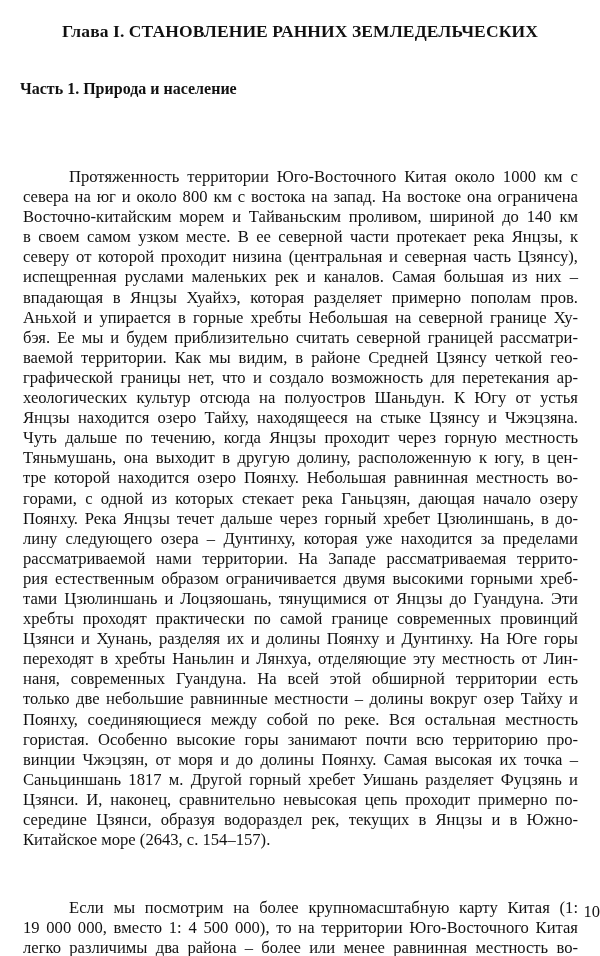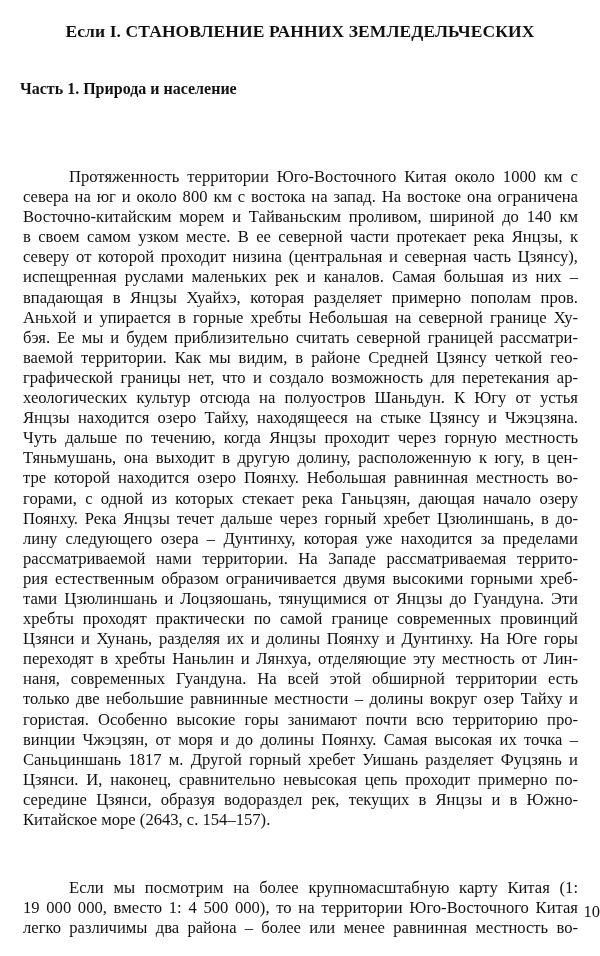--- a/index.html
+++ b/index.html
@@ -12,21 +12,21 @@
   .line { display: block; white-space: nowrap; text-align: justify; text-align-last: justify; height: 20.1px; }
   .line.last { text-align-last: left; }
   .line.indent { padding-left: 46px; margin-top: 48px; }
   .page-number { position: absolute; top: 902px; left: 0; width: 600px; text-align: right; font-size: 16.5px; }
 </style>
 </head>
 <body>
 
 <div class="page">
   <div class="chapter-title">
-    <span>Если I.  СТАНОВЛЕНИЕ  РАННИХ  ЗЕМЛЕДЕЛЬЧЕСКИХ</span>
+    <span>Глава I.  СТАНОВЛЕНИЕ  РАННИХ  ЗЕМЛЕДЕЛЬЧЕСКИХ</span>
   </div>
 
   <div class="section-title">Часть 1. Природа и население</div>
 
   <div class="body" id="body">
       <div>
         <span class="line indent">Протяженность территории Юго-Восточного Китая около 1000 км с</span>
         <span class="line">севера на юг и около 800 км с востока на запад. На востоке она ограничена</span>
         <span class="line">Восточно-китайским морем и Тайваньским проливом, шириной до 140 км</span>
         <span class="line">в своем самом узком месте. В ее северной части протекает река Янцзы, к</span>
@@ -46,20 +46,21 @@
         <span class="line">Поянху. Река Янцзы течет дальше через горный хребет Цзюлиншань, в до-</span>
         <span class="line">лину следующего озера – Дунтинху, которая уже находится за пределами</span>
         <span class="line">рассматриваемой нами территории. На Западе рассматриваемая террито-</span>
         <span class="line">рия естественным образом ограничивается двумя высокими горными хреб-</span>
         <span class="line">тами Цзюлиншань и Лоцзяошань, тянущимися от Янцзы до Гуандуна. Эти</span>
         <span class="line">хребты проходят практически по самой границе современных провинций</span>
         <span class="line">Цзянси и Хунань, разделяя их и долины Поянху и Дунтинху. На Юге горы</span>
         <span class="line">переходят в хребты Наньлин и Лянхуа, отделяющие эту местность от Лин-</span>
         <span class="line">наня, современных Гуандуна.  На всей этой обширной территории есть</span>
         <span class="line">только две небольшие равнинные местности – долины вокруг озер Тайху и</span>
+        <span class="line">Поянху, соединяющиеся между собой по реке. Вся остальная местность</span>
         <span class="line">гористая. Особенно высокие горы занимают почти всю территорию про-</span>
         <span class="line">винции Чжэцзян, от моря и до долины Поянху. Самая высокая их точка –</span>
         <span class="line">Саньциншань 1817 м. Другой горный хребет Уишань разделяет Фуцзянь и</span>
         <span class="line">Цзянси. И, наконец, сравнительно невысокая  цепь проходит примерно по-</span>
         <span class="line">середине Цзянси, образуя водораздел рек, текущих в Янцзы и в Южно-</span>
         <span class="line last">Китайское море (2643, с. 154–157).</span>
       </div>
       <div>
         <span class="line indent">Если мы посмотрим на более крупномасштабную карту Китая (1:</span>
         <span class="line">19 000 000, вместо 1: 4 500 000), то на территории Юго-Восточного Китая</span>

